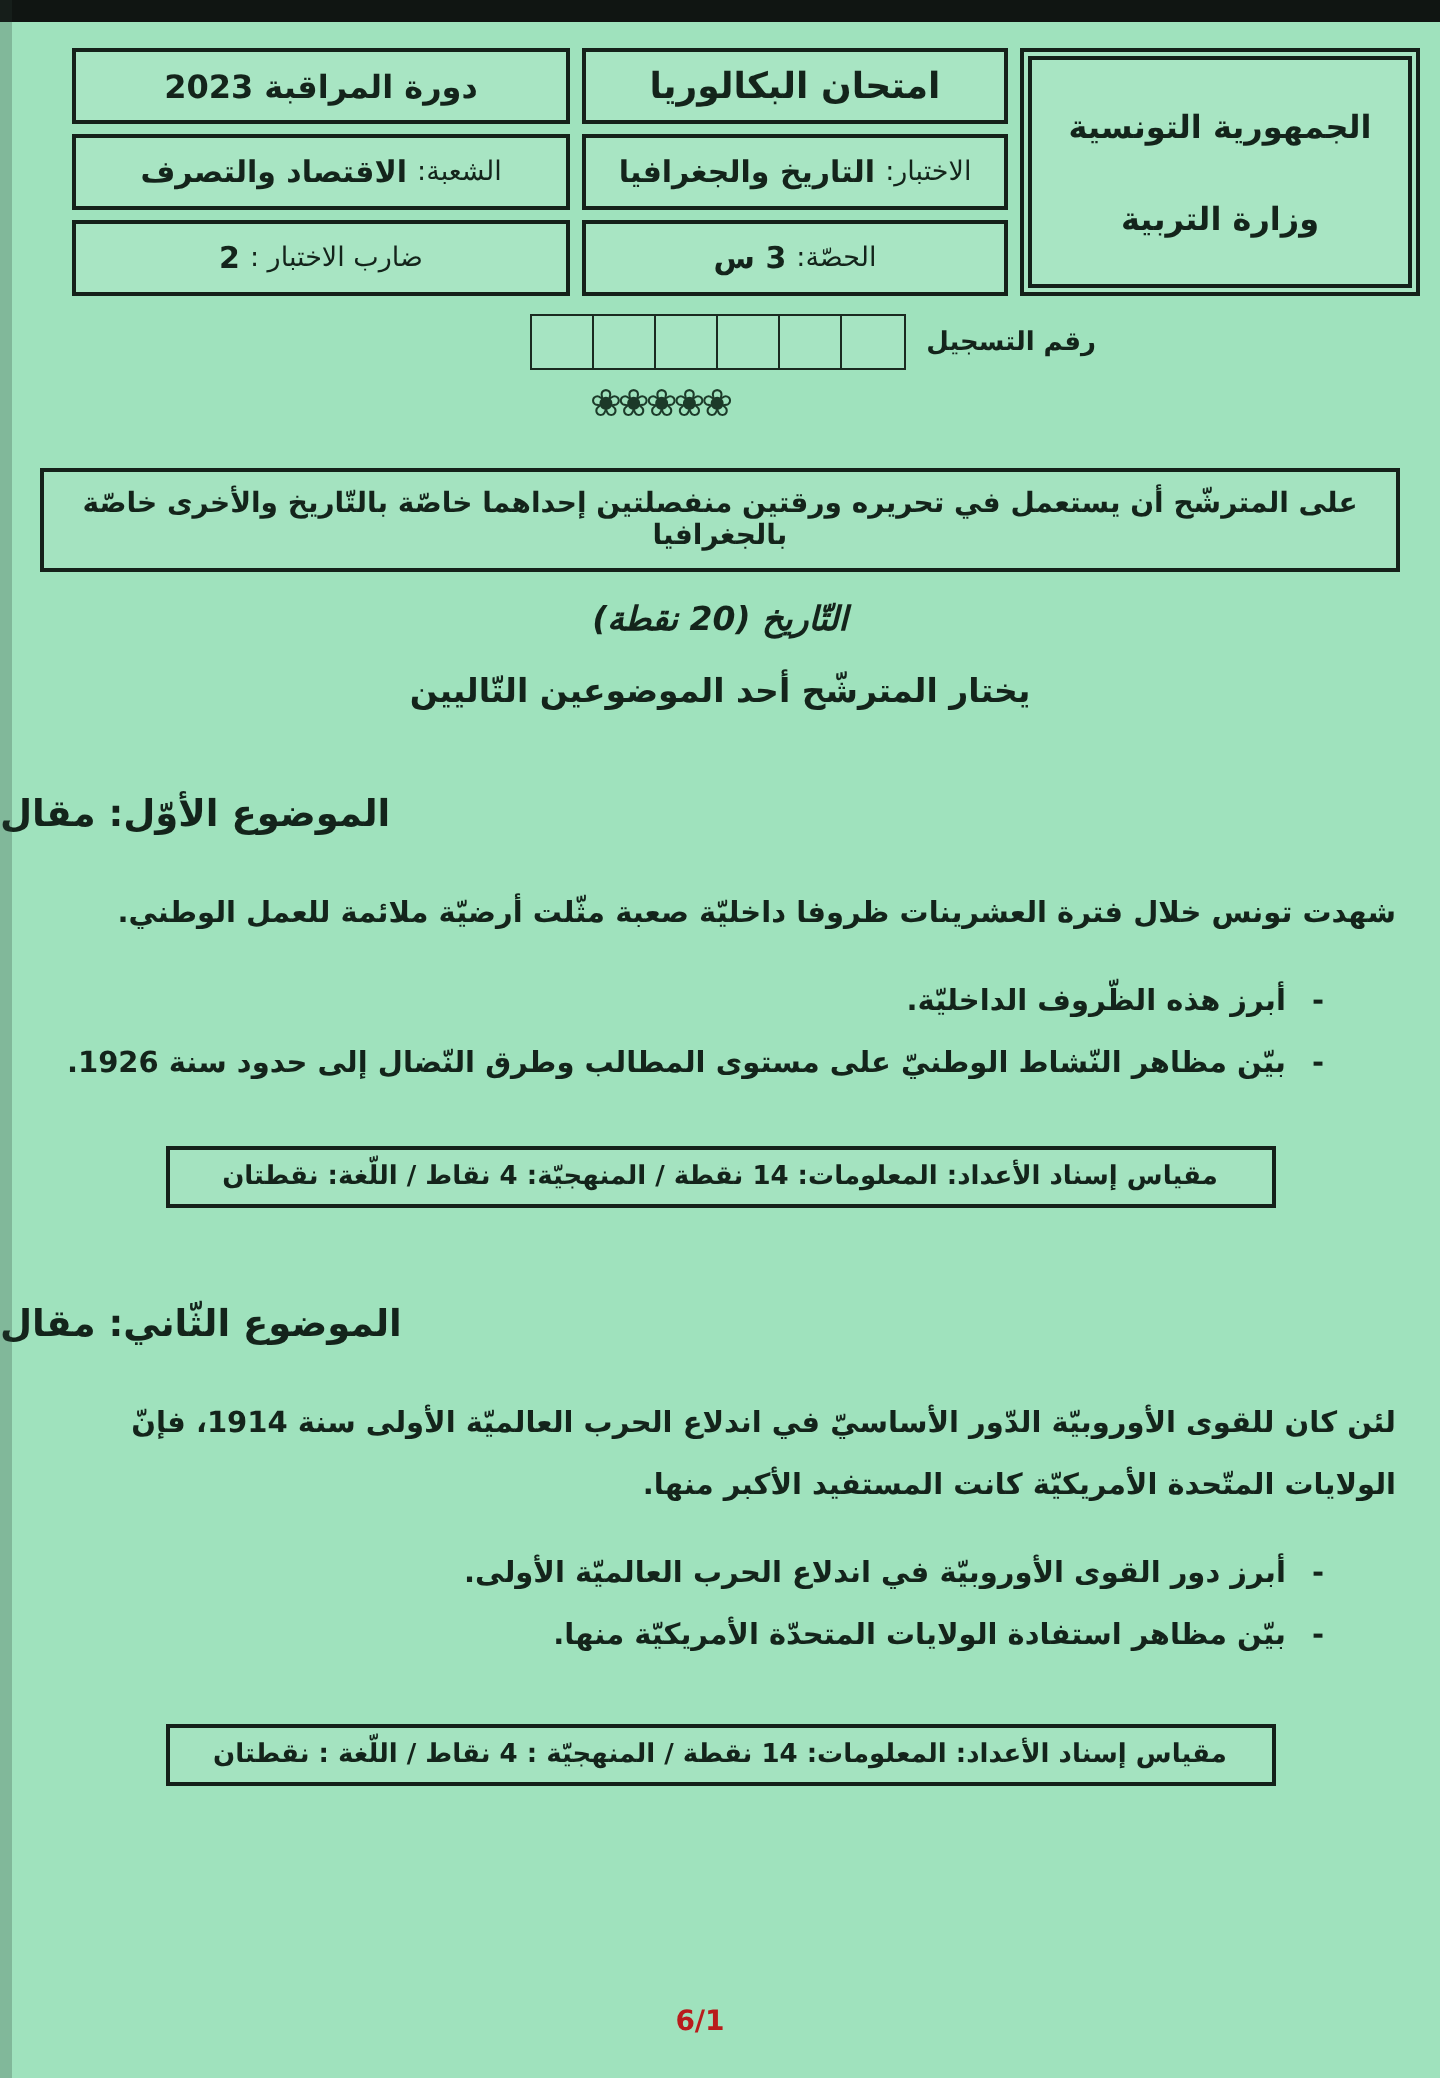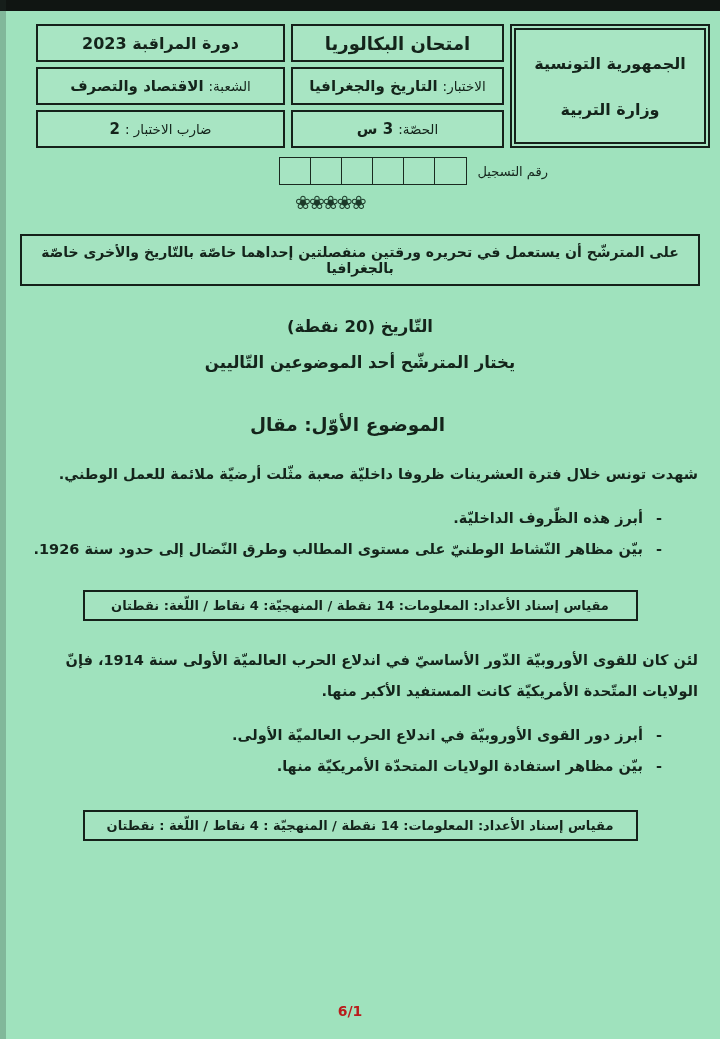--- a/index.html
+++ b/index.html
@@ -70,21 +70,21 @@
 
   
   .registration {
     direction: rtl;
     display: flex;
     align-items: center;
     gap: 10px;
     margin-top: 9px;
     padding-right: 172px;
   }
-  .reg-label { font-weight: 400; font-size: 13px; }
+  .reg-label { font-weight: 700; font-size: 13px; }
   .reg-grid { display: flex; direction: ltr; border: 1.5px solid #1a2a20; }
   .reg-cell {
     width: 31px; height: 26px;
     border-right: 1.5px solid #1a2a20;
     background: rgba(255,255,255,0.08);
   }
   .reg-cell:last-child { border-right: none; }
 
   
   .flowers {
@@ -109,26 +109,26 @@
     background: rgba(255,255,255,0.06);
   }
 
   
   .centered-title {
     direction: rtl;
     text-align: center;
     font-weight: 700;
     font-size: 16.5px;
   }
-  .history-title { margin-top: 31px; }
+  .history-title { margin-top: 14px; font-style: italic; }
   .history-subtitle { margin-top: 17px; }
 
   .topic-heading {
     direction: rtl;
-    text-align: center;
+    text-align: left;
     font-weight: 700;
     font-size: 18.5px;
     padding-right: 25px;
   }
   .topic1-heading { margin-top: 42px; }
   .topic2-heading { margin-top: 48px; }
 
   .topic-intro {
     direction: rtl;
     text-align: right;
@@ -243,20 +243,21 @@
   <div class="bullet b1">
     <span class="dash">-</span>
     <span>أبرز هذه الظّروف الداخليّة.</span>
   </div>
   <div class="bullet b2">
     <span class="dash">-</span>
     <span>بيّن مظاهر النّشاط الوطنيّ على مستوى المطالب وطرق النّضال إلى حدود سنة 1926.</span>
   </div>
   <div class="grading">مقياس إسناد الأعداد: المعلومات: 14 نقطة / المنهجيّة: 4 نقاط / اللّغة: نقطتان</div>
 
+  <div class="topic-heading topic2-heading">الموضوع الثّاني: مقال</div>
   <p class="topic-intro">لئن كان للقوى الأوروبيّة الدّور الأساسيّ في اندلاع الحرب العالميّة الأولى سنة 1914، فإنّ الولايات المتّحدة الأمريكيّة كانت المستفيد الأكبر منها.</p>
   <div class="bullet b1">
     <span class="dash">-</span>
     <span>أبرز دور القوى الأوروبيّة في اندلاع الحرب العالميّة الأولى.</span>
   </div>
   <div class="bullet b2">
     <span class="dash">-</span>
     <span>بيّن مظاهر استفادة الولايات المتحدّة الأمريكيّة منها.</span>
   </div>
   <div class="grading grading2">مقياس إسناد الأعداد: المعلومات: 14 نقطة / المنهجيّة : 4 نقاط / اللّغة : نقطتان</div>

